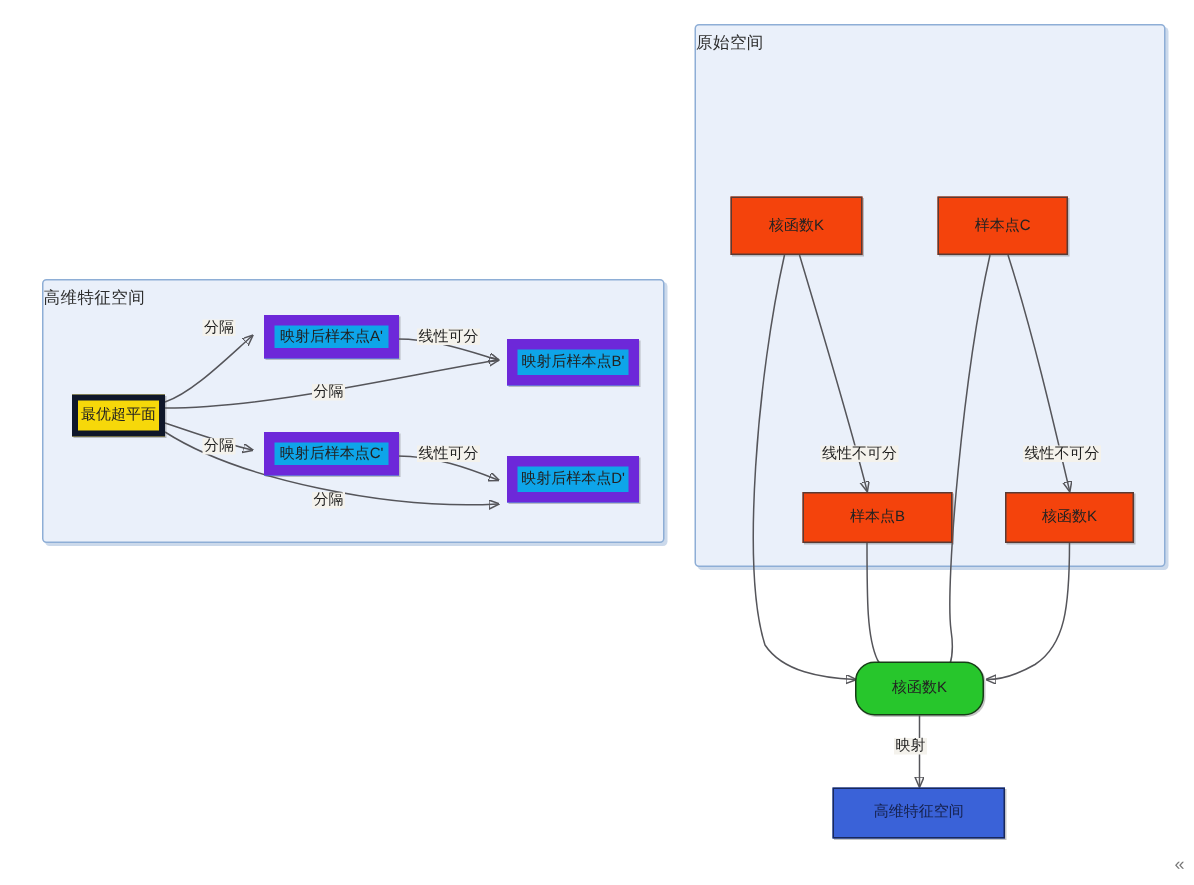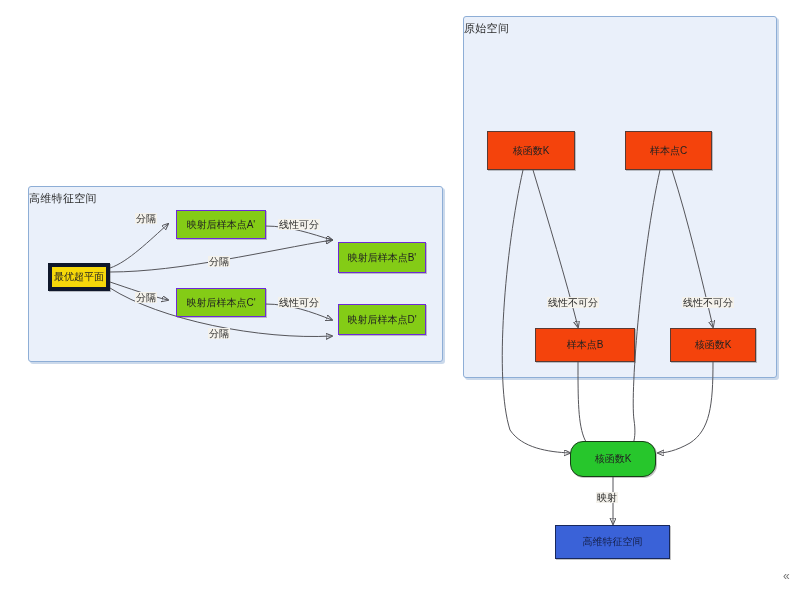--- a/index.html
+++ b/index.html
@@ -41,21 +41,21 @@
     display: flex;
     align-items: center;
     justify-content: center;
     font-size: 10px;
     color: #1a1a1a;
     text-align: center;
     line-height: 1.15;
     box-shadow: 1px 1px 0 rgba(90,90,90,0.35);
   }
   .node.orange   { background:#f4430c; border:1px solid #5a3a33; color:#222; }
-  .node.magenta  { background:#84cc16; border:1px solid #6d28d9; color:#222; }
+  .node.magenta  { background:#0ea5e9; border:7px solid #6d28d9; color:#222; }
   .node.yellow   { background:#f6d80a; border:4px solid #0f172a; color:#222; }
   .node.green    { background:#27c62c; border:1px solid #173d17; color:#222; }
   .node.blue     { background:#3a62d8; border:1px solid #18285c; color:#15204a; }
   .edge-label {
     position: absolute;
     font-size: 10px;
     color: #1f1f1f;
     background: #f4f2ec;
     padding: 0 1px;
     white-space: nowrap;
@@ -125,21 +125,21 @@
   </svg>
 
   <div class="node yellow" style="left:48px; top:263px; width:62px; height:28px;">
     <span>最优超平面</span>
   </div>
 
   <div class="node magenta" style="left:176px; top:210px; width:90px; height:29px;">
     <span>映射后样本点A'</span>
   </div>
 
-  <div class="node magenta" style="left:338px; top:242px; width:88px; height:31px;">
+  <div class="node magenta" style="left:338px; top:226px; width:88px; height:31px;">
     <span>映射后样本点B'</span>
   </div>
 
   <div class="node magenta" style="left:176px; top:288px; width:90px; height:29px;">
     <span>映射后样本点C'</span>
   </div>
 
   <div class="node magenta" style="left:338px; top:304px; width:88px; height:31px;">
     <span>映射后样本点D'</span>
   </div>

